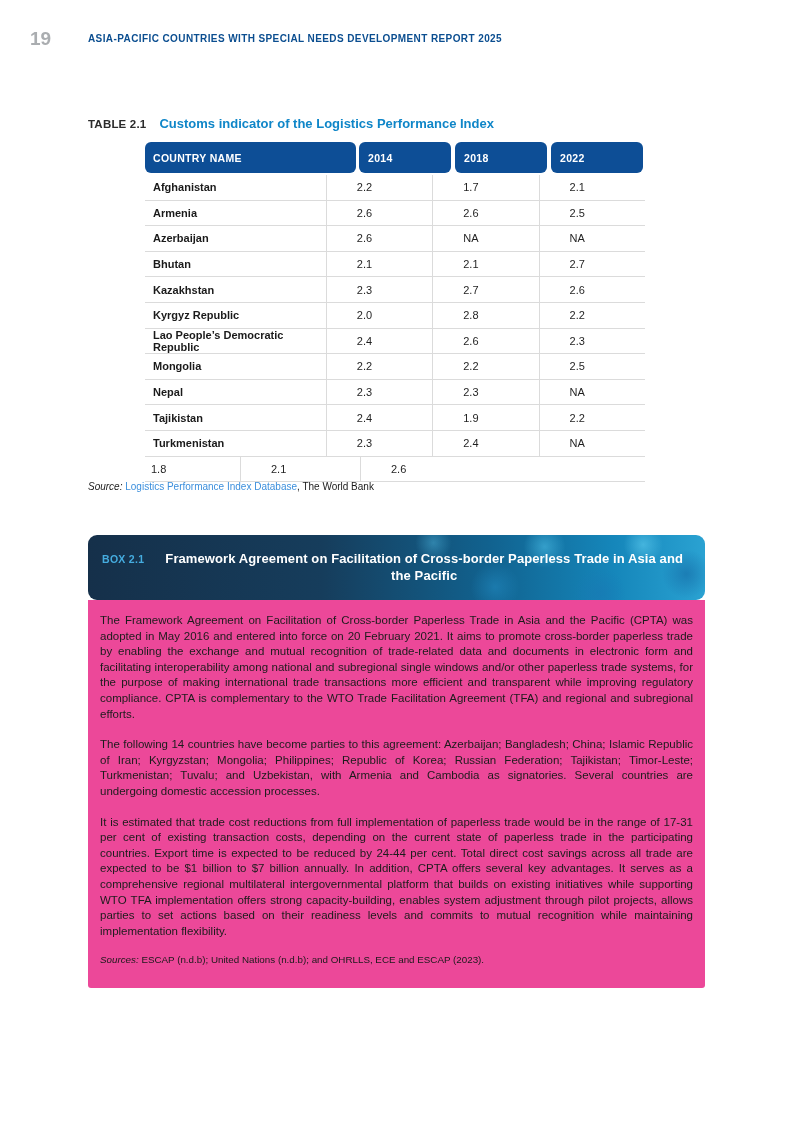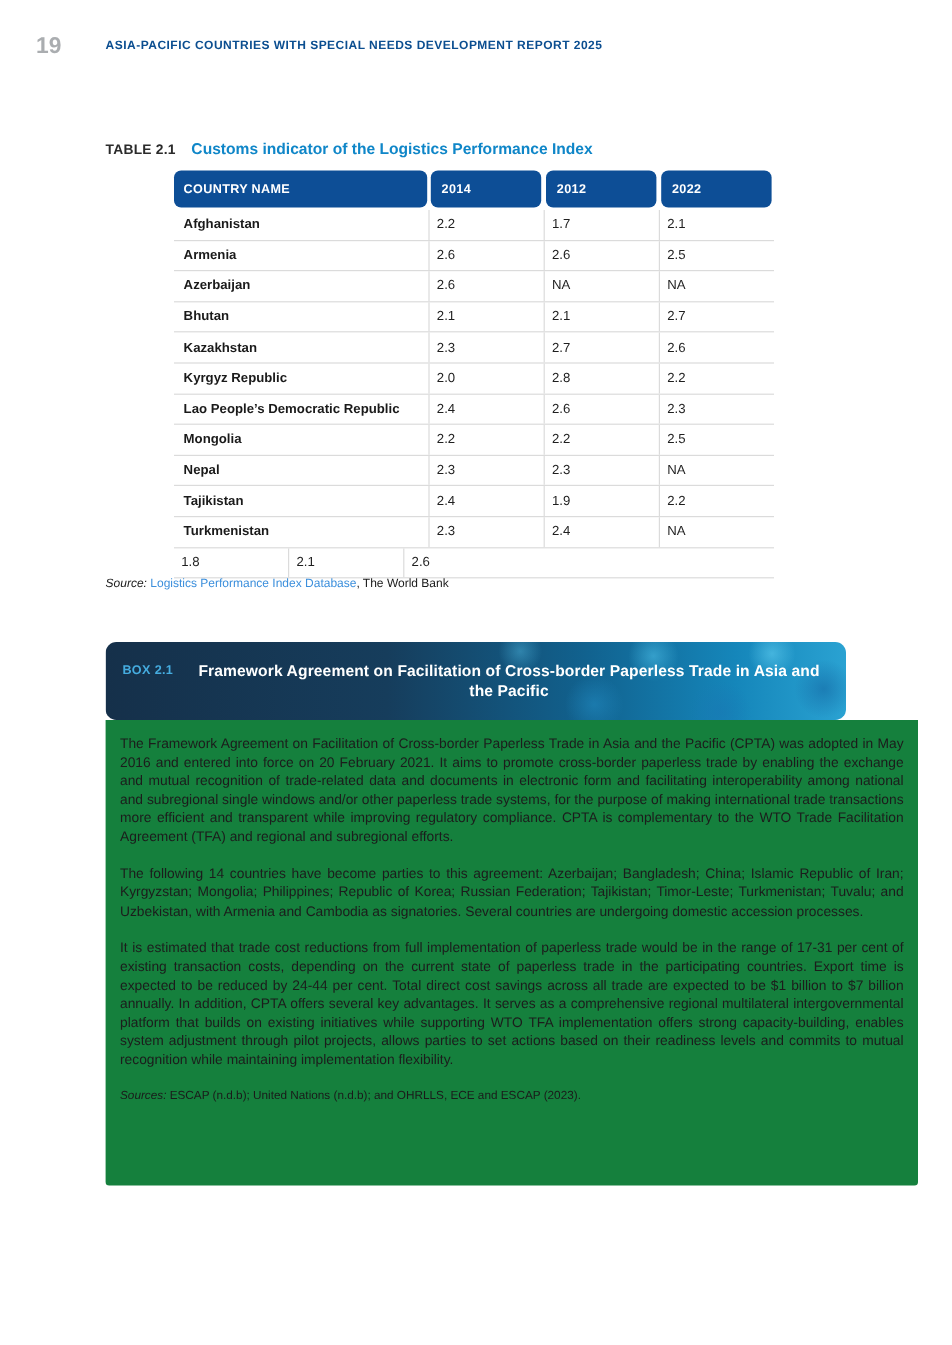--- a/index.html
+++ b/index.html
@@ -41,20 +41,21 @@
     font-size: 10.5px; font-weight: bold; letter-spacing: 0.3px;
     box-sizing: border-box;
   }
   .th-country { width: 211px; margin-right: 3px; padding-left: 8px; }
   .th-year { width: 92px; margin-right: 4px; padding-left: 9px; }
   .th-year:last-child { margin-right: 0; }
   .tbody { margin-top: 2px; }
   .tr {
     display: flex; height: 24.6px; align-items: flex-end;
     border-bottom: 1px solid #dbdbdb;
+    gap: 24px;
   }
   .td { box-sizing: border-box; font-size: 11px; color: #1f1f1f; }
   .td-country {
     width: 213px; padding-left: 8px; font-weight: bold; color: #1a1a1a;
     border-right: 1px solid #dbdbdb; height: 100%;
     display: flex; align-items: center;
   }
   .td-year {
     width: 96px; padding-left: 6px;
     border-right: 1px solid #dbdbdb; height: 100%;
@@ -89,22 +90,22 @@
   .box-label {
     font-size: 10.5px; font-weight: bold; color: #45acdf;
     letter-spacing: 0.3px; white-space: nowrap; padding-top: 2px;
   }
   .box-title {
     margin: 0; font-size: 13px; font-weight: bold; color: #ffffff;
     line-height: 16.5px; width: 528px; letter-spacing: 0.1px; text-align: center;
   }
   .box-body {
     position: absolute; left: 88px; top: 600px;
-    width: 677px; height: 388px; box-sizing: border-box;
-    background: #15803d; border-radius: 0 0 3px 3px;
+    width: 617px; height: 388px; box-sizing: border-box;
+    background: #ec4899; border-radius: 0 0 3px 3px;
     padding: 13px 12px 12px 12px;
   }
   .box-body p.para {
     margin: 0 0 15px 0;
     font-size: 11.5px; line-height: 15.6px;
     text-align: justify; color: #1c1c1c;
   }
   .box-sources { margin: 8px 0 0 0; font-size: 9.8px; color: #1a1a1a; }
 </style>
 </head>
@@ -117,21 +118,21 @@
 
   <div class="table-caption">
     <span class="table-label">TABLE 2.1</span>
     <span class="table-title">Customs indicator of the Logistics Performance Index</span>
   </div>
 
   <div class="lpi-table">
     <div class="thead">
       <div class="th th-country">COUNTRY NAME</div>
       <div class="th th-year">2014</div>
-      <div class="th th-year">2012</div>
+      <div class="th th-year">2018</div>
       <div class="th th-year">2022</div>
     </div>
     <div class="tbody">
       <div class="tr">
           <div class="td td-country">Afghanistan</div>
           <div class="td td-year">2.2</div>
           <div class="td td-year">1.7</div>
           <div class="td td-year">2.1</div>
         </div>
       <div class="tr">

